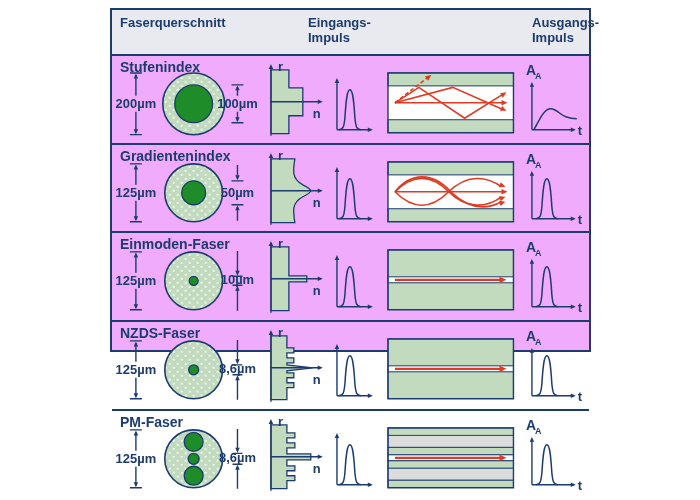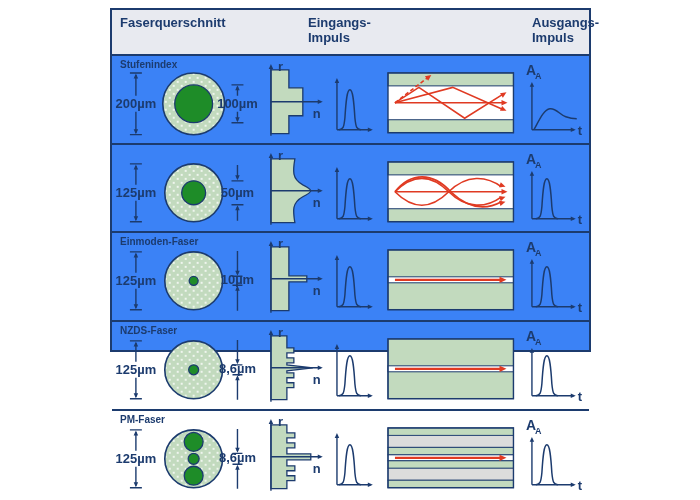--- a/index.html
+++ b/index.html
@@ -1,28 +1,28 @@
 <!DOCTYPE html>
 <html><head>
 <meta charset="utf-8">
 <style>
   html,body{margin:0;padding:0;background:#ffffff;}
   .page{position:relative;width:700px;height:500px;background:#ffffff;
         font-family:"Liberation Sans",sans-serif;color:#1c3b6e;overflow:hidden;}
   .table{position:absolute;left:110px;top:8px;width:481px;height:344px;
-         border:2px solid #1c3b6e;background:#3b82f6;box-sizing:border-box;
+         border:2px solid #1c3b6e;background:#f0abfc;box-sizing:border-box;
          display:flex;flex-direction:column;}
   .thead{position:relative;flex:0 0 46px;background:#e8eaf0;
          border-bottom:2px solid #1c3b6e;box-sizing:border-box;}
   .h{position:absolute;top:5px;font-size:13px;font-weight:bold;line-height:15px;white-space:nowrap;}
   .h1{left:8px}.h2{left:117px}.h3{left:196px}.h4{left:285px}.h5{left:420px}
   .hl{display:block}
   .row{position:relative;flex:1;border-bottom:2px solid #1c3b6e;box-sizing:border-box;display:flex;}
   .row:last-child{border-bottom:none}
-  .row-title{position:absolute;left:8px;top:3px;font-size:10px;font-weight:bold;z-index:2;}
+  .row-title{position:absolute;left:8px;top:3px;font-size:14px;font-weight:bold;z-index:2;}
   .c{position:relative;height:100%;}
   .c1{width:148px}.c2{width:68px}.c3{width:58px}.c4{width:132px}.c5{width:73px}
   .c svg{display:block;width:100%;height:100%;}
   svg text{font-family:"Liberation Sans",sans-serif;fill:#1c3b6e;font-weight:bold;}
   .t13{font-size:13px}.t14{font-size:14px}.t9{font-size:9px}
   .ln{stroke:#1c3b6e;stroke-width:1.4;fill:none}
   .curve{stroke:#1c3b6e;stroke-width:1.5;fill:none}
   .ray{stroke:#e03a22;stroke-width:1.6;fill:none}
   .ray2{stroke:#e03a22;stroke-width:2.2;fill:none}
   .dashed{stroke-dasharray:4,2.5}
@@ -145,20 +145,21 @@
           <text x="10" y="19" class="t14">A</text>
           <text x="19" y="23" class="t9">A</text>
           <text x="62" y="79" class="t13">t</text>
           <path class="curve" d="M18,74 C24,63 28,54 34,53 C40,52 44,59 50,61 C54,62.5 58,63 61,63"></path>
         </svg>
       </div>
     </div>
 
     <div class="row">
       <div class="c c1">
+        <div class="row-title">Gradientenindex</div>
         <svg viewBox="0 0 148 87" preserveAspectRatio="none">
           <defs>
               <pattern id="dots1" width="8" height="8" patternUnits="userSpaceOnUse">
                 <rect width="8" height="8" fill="#c2dabe"></rect>
                 <circle cx="2" cy="2" r="1" fill="#fff"></circle>
                 <circle cx="6" cy="6" r="1" fill="#fff"></circle>
               </pattern>
             </defs>
           <path class="ln" d="M18,19 H30 M18,77 H30 M24,21 V40 M24,56 V75"></path>
           <g>

